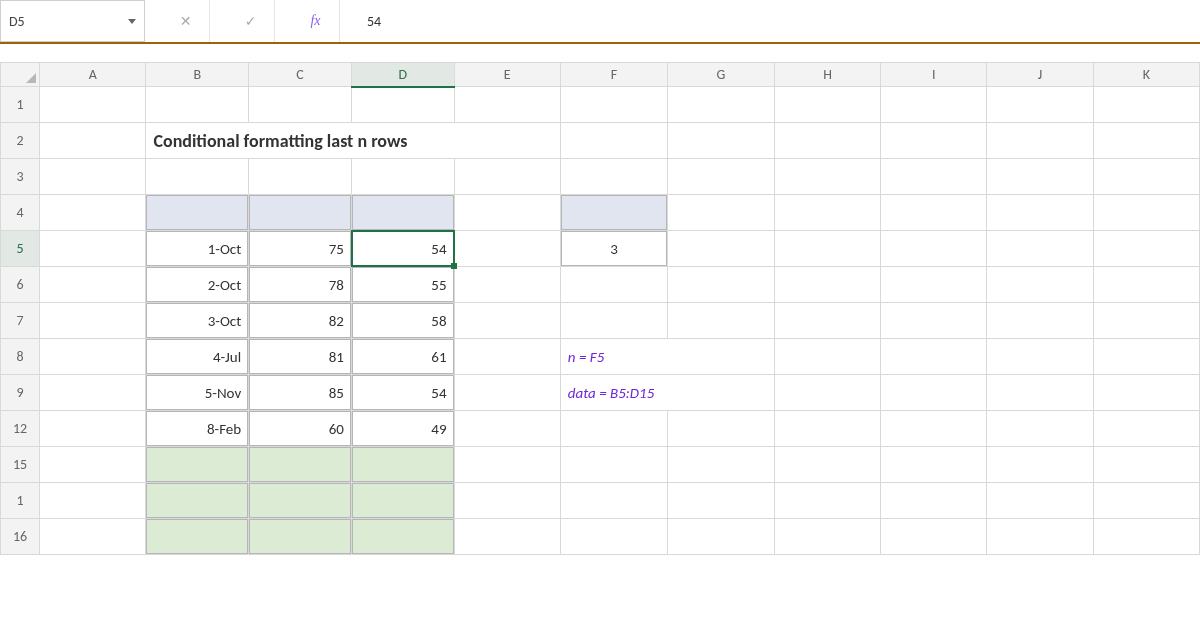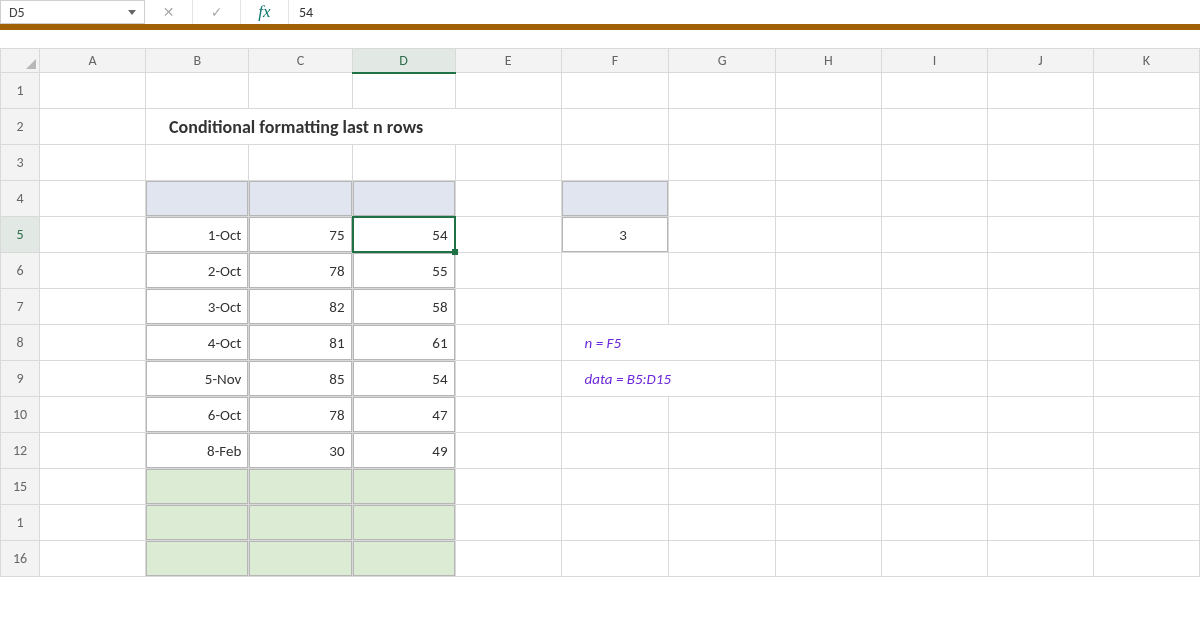--- a/index.html
+++ b/index.html
@@ -6,23 +6,24 @@
 body {
   font-family: Calibri, "Segoe UI", Arial, sans-serif;
   font-size: 15px;
   background: #fff;
   color: #333;
   overflow: hidden;
 }
 .formula-bar {
   display: flex;
   align-items: center;
-  height: 30px;
-  border-bottom: 6px solid #a16207;
+  height: 44px;
+  border-bottom: 2px solid #a16207;
   background: #fff;
+  gap: 17px;
 }
 .name-box {
   width: 145px;
   height: 100%;
   border: 1px solid #cfcfcf;
   background: #fff;
   display: flex;
   align-items: center;
   padding: 0 8px;
   font-size: 14px;
@@ -39,21 +40,21 @@
 .fb-seg {
   width: 48px;
   height: 100%;
   display: flex;
   align-items: center;
   justify-content: center;
   border-right: 1px solid #e4e4e4;
   color: #aaa;
   font-size: 14px;
 }
-.fb-seg.fx { font-style: italic; font-family: "Times New Roman", serif; color: #0f766e; font-size: 17px;}
+.fb-seg.fx { font-style: italic; font-family: "Times New Roman", serif; color: #8b5cf6; font-size: 14px;}
 .fb-input {
   flex: 1;
   padding: 0 10px;
   font-size: 14px;
   color: #333;
   height: 100%;
   display: flex;
   align-items: center;
   text-align: left;
 }
@@ -108,21 +109,20 @@
 .col-BCD { width: 105px; }
 .col-E { width: 110px; }
 .col-F { width: 110px; }
 .col-rest { width: 110px; }
 
 .cell-inner {
   padding: 0 7px;
   height: 100%;
   display: flex;
   align-items: center;
-  margin-left: 16px;
 }
 .txt-left { justify-content: flex-start; }
 .txt-right { justify-content: flex-end; }
 .txt-center { justify-content: center; }
 
 .title {
   font-weight: bold;
   font-size: 18px;
   color: #333;
 }
@@ -347,21 +347,21 @@
           <td></td>
           <td></td>
           <td></td>
           <td></td>
 </tr>
 <tr>
   <th>8</th>
   <td></td>
   <td>
             <div class="tbl-border"></div>
-            <div class="cell-inner txt-right">4-Oct</div>
+            <div class="cell-inner txt-right">4-Jul</div>
           </td>
   <td>
             <div class="tbl-border"></div>
             <div class="cell-inner txt-right">81</div>
           </td>
   <td>
             <div class="tbl-border"></div>
             <div class="cell-inner txt-right">61</div>
           </td>
   <td></td>
@@ -391,52 +391,29 @@
   <td></td>
   <td colspan="2">
             <div class="cell-inner txt-left italic">data = B5:D15</div>
           </td>
   <td></td>
           <td></td>
           <td></td>
           <td></td>
 </tr>
 <tr>
-  <th>10</th>
-  <td></td>
-  <td>
-            <div class="tbl-border"></div>
-            <div class="cell-inner txt-right">6-Oct</div>
-          </td>
-  <td>
-            <div class="tbl-border"></div>
-            <div class="cell-inner txt-right">78</div>
-          </td>
-  <td>
-            <div class="tbl-border"></div>
-            <div class="cell-inner txt-right">47</div>
-          </td>
-  <td></td>
-          <td></td>
-          <td></td>
-          <td></td>
-          <td></td>
-          <td></td>
-          <td></td>
-</tr>
-<tr>
   <th>12</th>
   <td></td>
   <td>
             <div class="tbl-border"></div>
             <div class="cell-inner txt-right">8-Feb</div>
           </td>
   <td>
             <div class="tbl-border"></div>
-            <div class="cell-inner txt-right">30</div>
+            <div class="cell-inner txt-right">60</div>
           </td>
   <td>
             <div class="tbl-border"></div>
             <div class="cell-inner txt-right">49</div>
           </td>
   <td></td>
           <td></td>
           <td></td>
           <td></td>
           <td></td>

